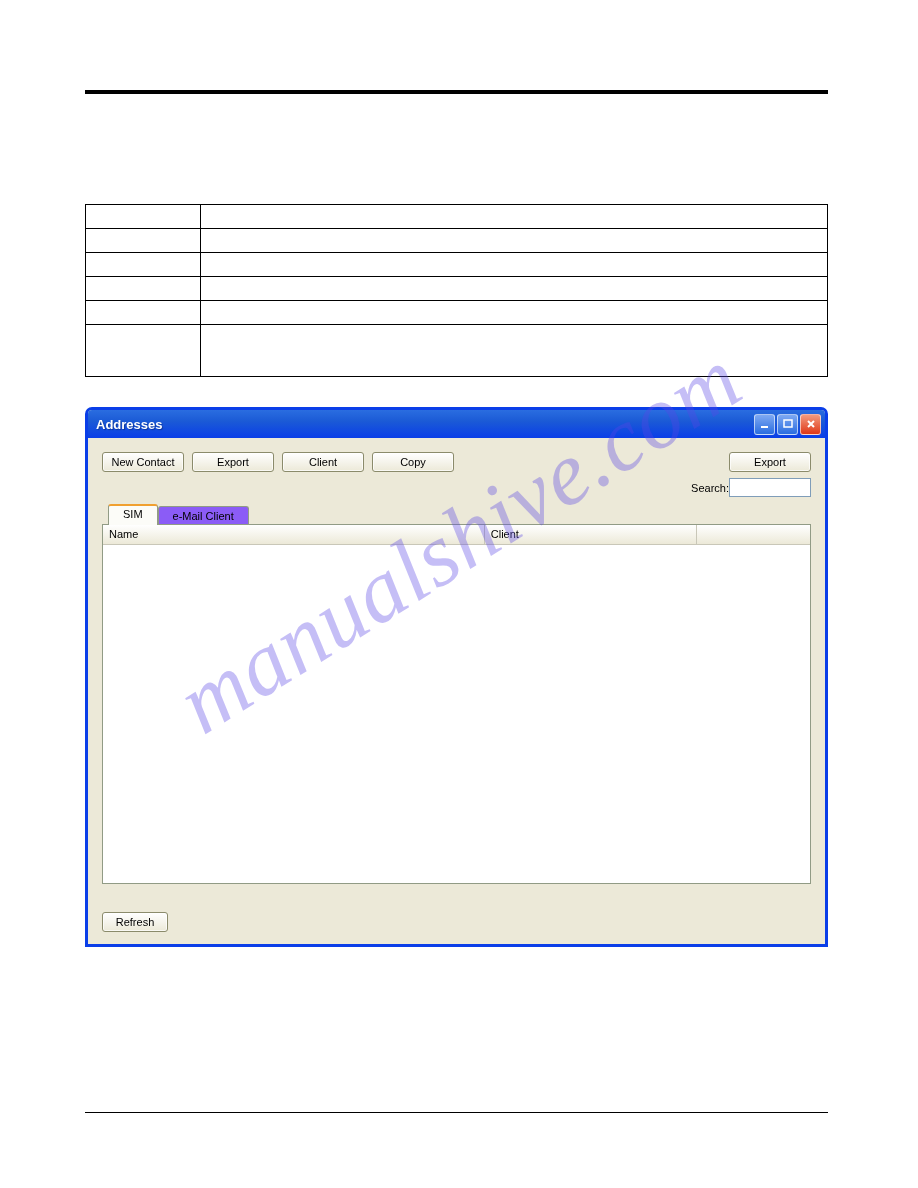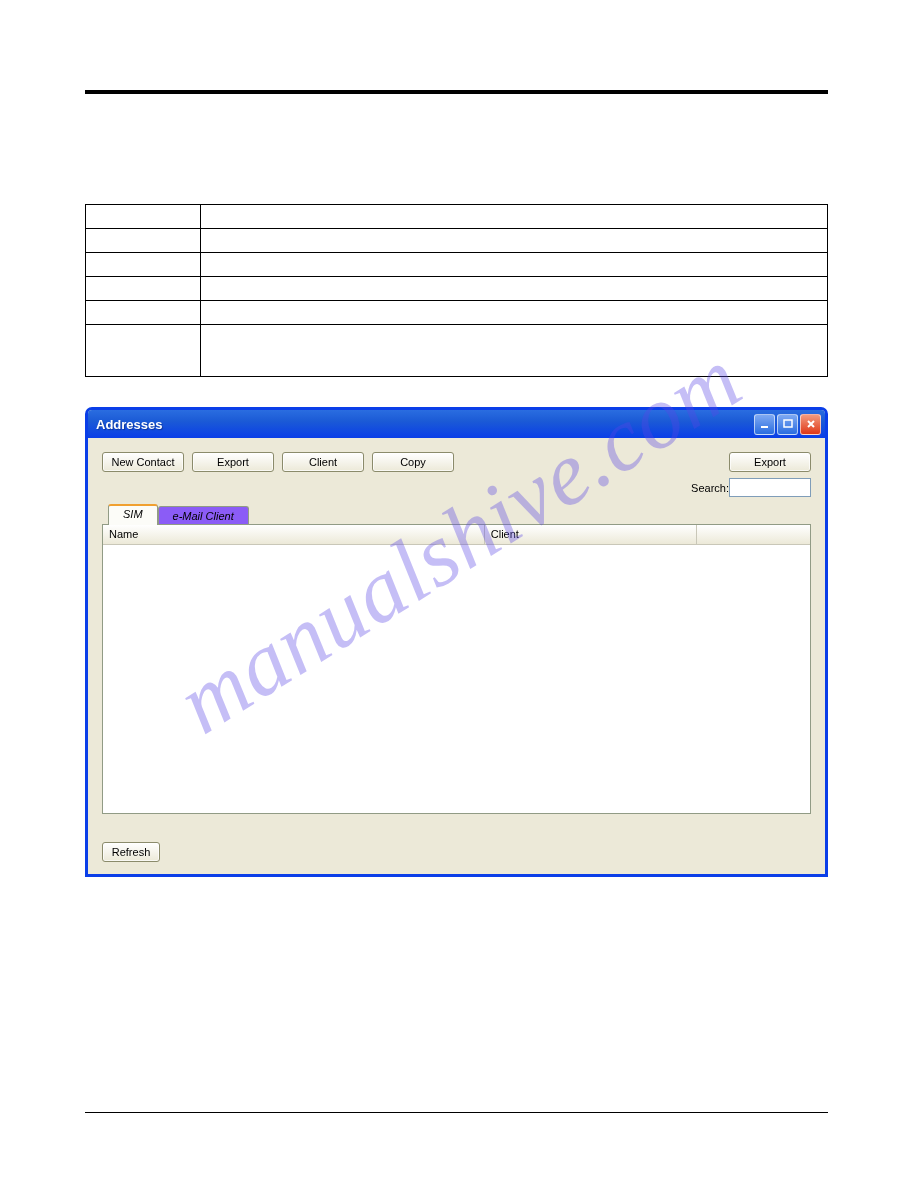--- a/index.html
+++ b/index.html
@@ -129,37 +129,36 @@
   }
   .tab {
     border: 1px solid #919b85;
     border-bottom: none;
     background: linear-gradient(to bottom, #fdfdfc, #f2f1e8);
     padding: 3px 14px;
     font-size: 11px;
     border-radius: 3px 3px 0 0;
     margin-right: 0px;
     color: #000;
-    font-style: italic;
   }
   .tab.active {
     background: #fcfcf8;
     border-top: 2px solid #f0a030;
     padding-top: 2px;
     z-index: 2;
     position: relative;
   }
   .tab.inactive {
     margin-top: 2px;
     background: #8b5cf6;
   }
   .table-frame {
     border: 1px solid #919b85;
     background: #fff;
-    height: 290px;
+    height: 360px;
     position: relative;
   }
   .col-headers {
     display: flex;
     height: 20px;
     background: linear-gradient(to bottom, #fff, #ece9d8);
     border-bottom: 1px solid #c9c7b8;
   }
   .col-h {
     border-right: 1px solid #c9c7b8;
@@ -280,21 +279,21 @@
         <div class="table-frame">
           <div class="col-headers">
             <div class="col-h c-name">Name</div>
             <div class="col-h c-num">Client</div>
             <div class="col-h c-ext"></div>
           </div>
         </div>
       </div>
 
       <div class="refresh-row">
-        <div class="xp-btn" style="width:58px">Refresh</div>
+        <div class="xp-btn" style="width:66px">Refresh</div>
       </div>
     </div>
   </div>
 </div>
 
 <div class="bottom-rule"></div>
 
 <div class="watermark">manualshive.com</div>
 
 </body></html>

